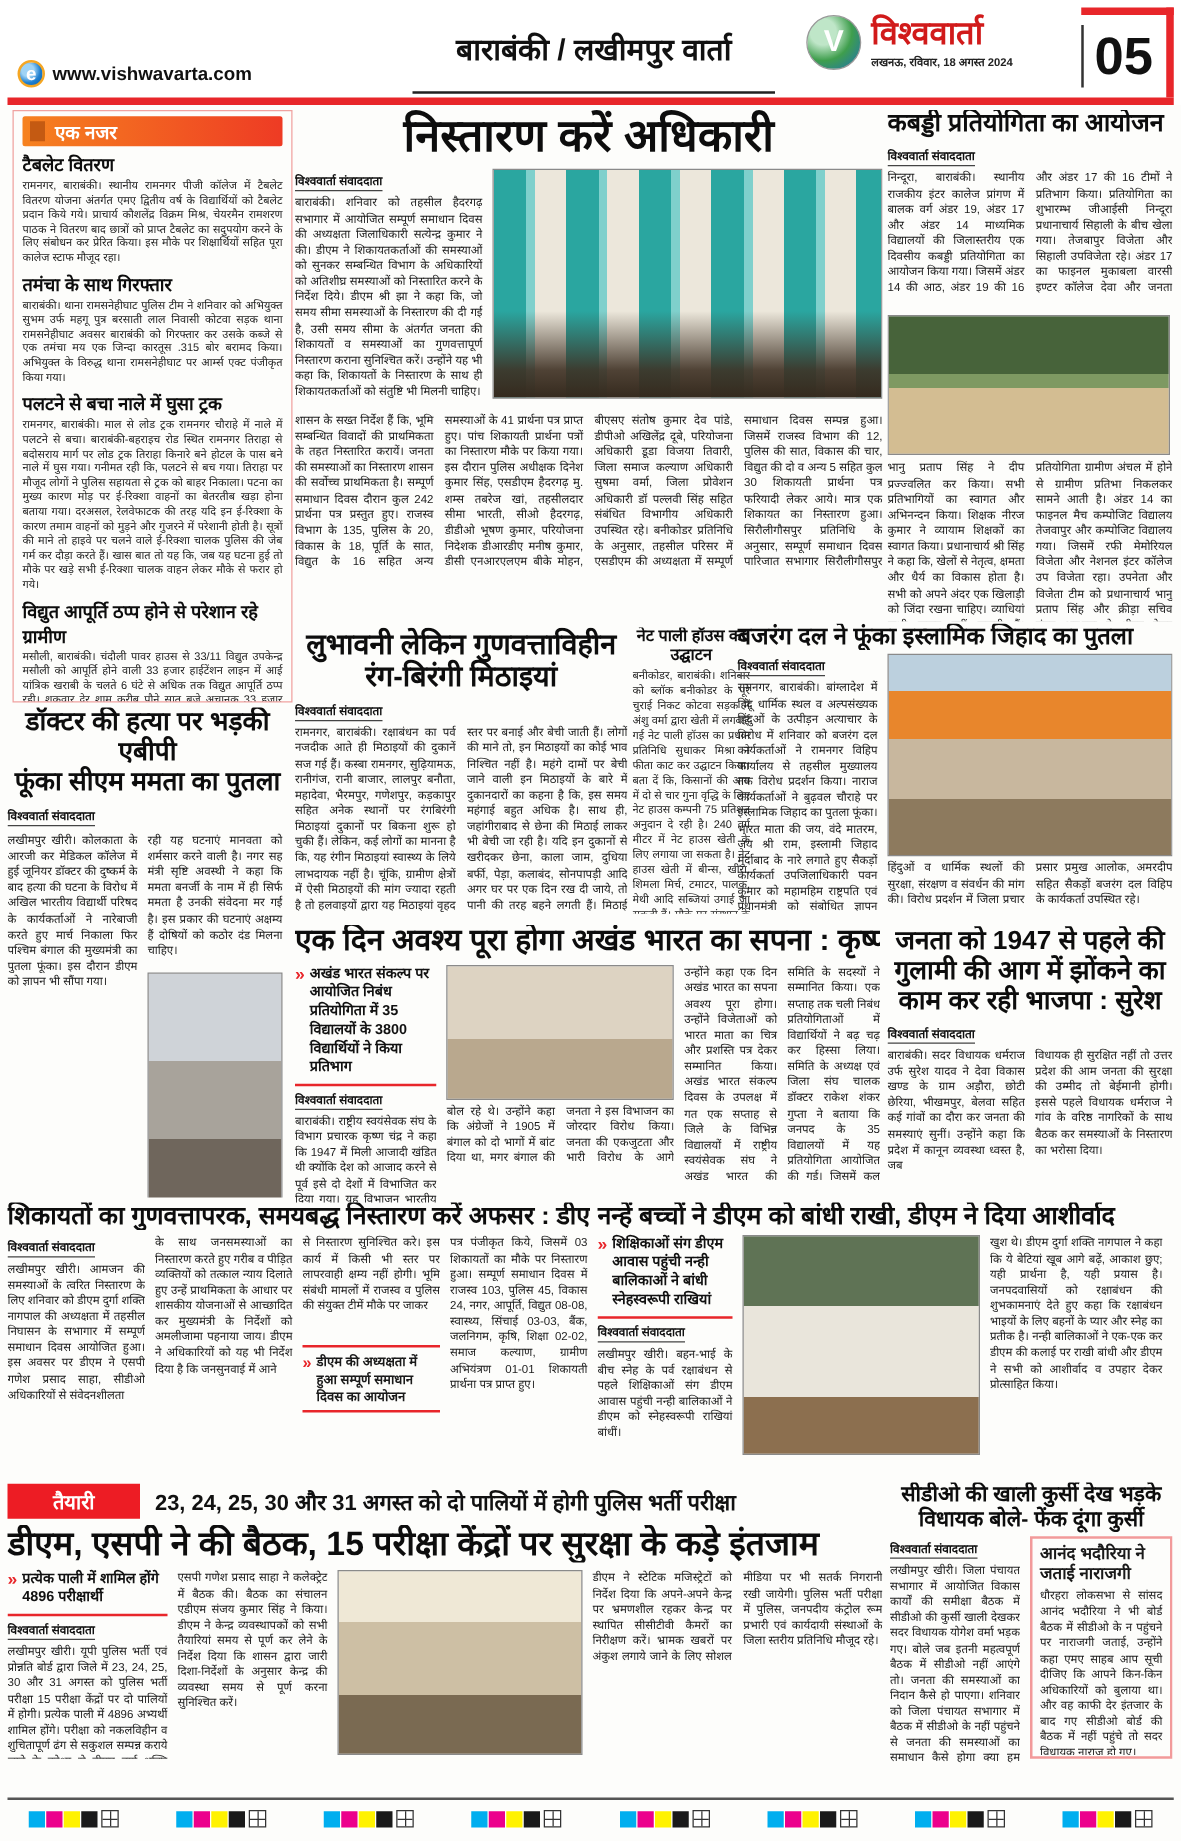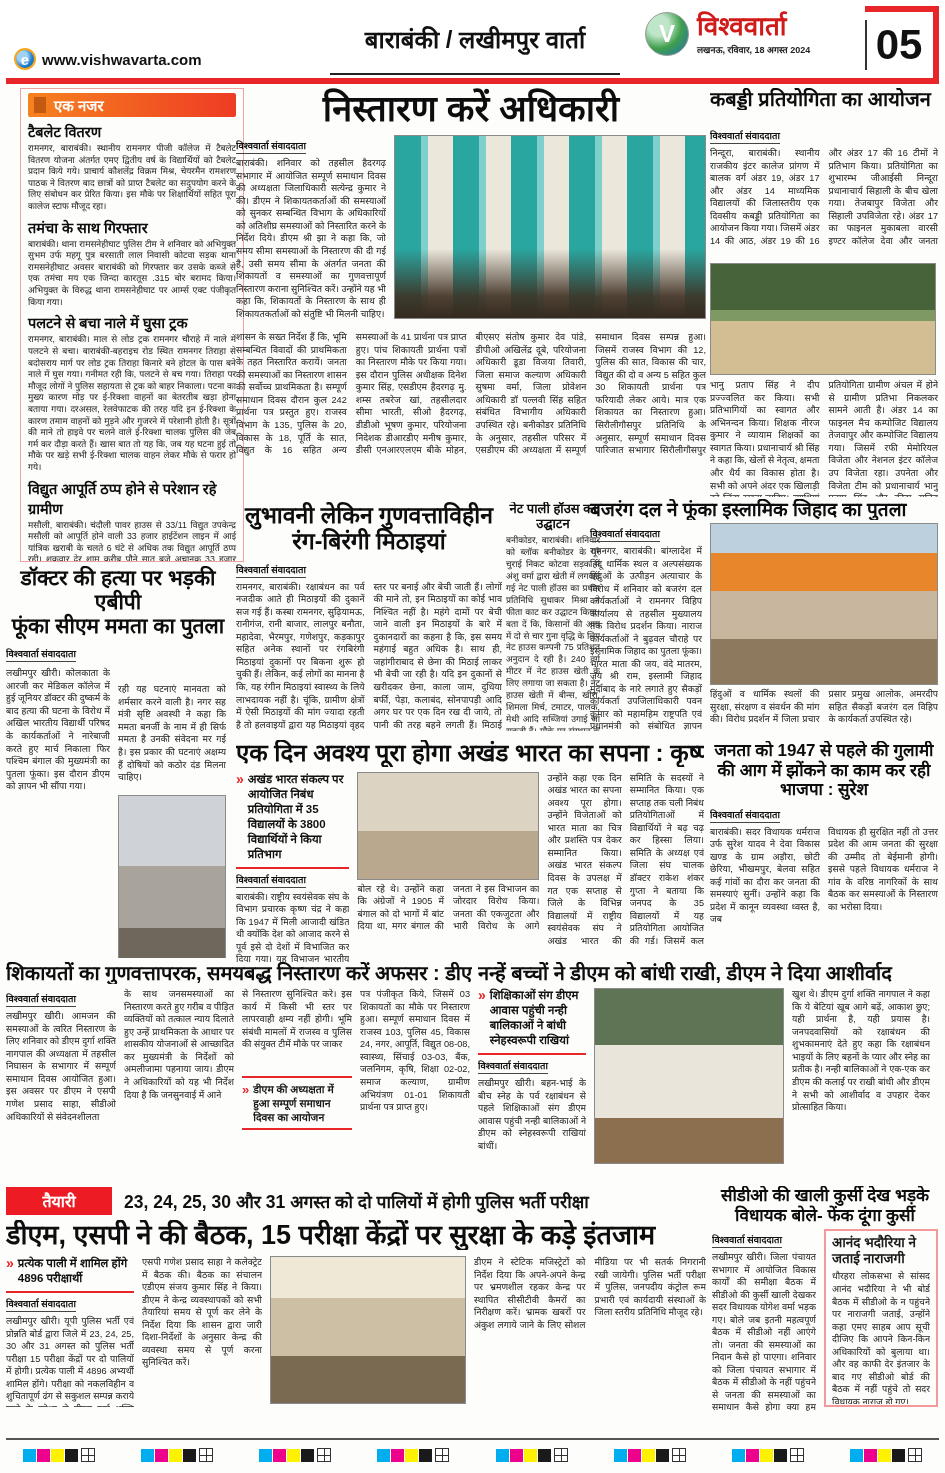--- a/index.html
+++ b/index.html
@@ -45,21 +45,21 @@
   .cols4 { column-count:4; column-gap:9px; }
   .photo { border:1px solid #8a8a8a; }
   .kicker { font-size:11.5px; font-weight:bold; line-height:1.3; color:#111;
     border-bottom:2px solid #e8262a; padding-bottom:5px; display:flex; gap:4px; }
   .kicker .chev { color:#e8262a; font-size:14px; font-weight:bold; line-height:1; }
   .pullquote { border-top:2px solid #e8262a; border-bottom:2px solid #e8262a; padding:4px 0;
     font-size:10.5px; font-weight:bold; display:flex; gap:4px; margin:4px 0; }
   .pullquote .chev { color:#e8262a; font-size:13px; font-weight:bold; }
 
   
-  #eknajar { left:20px; top:88px; width:224px; height:474px; border:1px solid #f0a2a0; padding:4px 7px; overflow:hidden; }
+  #eknajar { left:10px; top:88px; width:224px; height:474px; border:1px solid #f0a2a0; padding:4px 7px; overflow:hidden; }
   .eknajar-bar { height:24px; background:linear-gradient(90deg,#f6821f,#ee3b24); border-radius:2px;
     display:flex; align-items:center; padding-left:6px; margin-bottom:4px; position:relative; }
   .eknajar-bar .sq { width:12px; height:16px; background:#c45a12; margin-right:8px; }
   .eknajar-bar .t { color:#fff; font-weight:bold; font-size:15px; }
   .nj-h { font-size:14.5px; font-weight:800; color:#0d0d0d; margin:4px 0 2px; }
   .nj-b { font-size:8.8px; line-height:1.32; text-align:justify; color:#1c1c1c; }
 
   
   .ph-meeting { background:
       linear-gradient(180deg, rgba(0,0,0,0) 62%, rgba(62,48,35,.9) 88%, #352a1e 100%),
@@ -143,21 +143,21 @@
     </div>
   </div>
 
   <div class="abs" style="left:6px; top:566px; width:224px; height:392px; overflow:hidden;">
     <div class="h-xl" style="font-size:21px;">डॉक्टर की हत्या पर भड़की एबीपी</div>
     <div class="h-xl" style="font-size:21px; margin-bottom:5px;">फूंका सीएम ममता का पुतला</div>
     <span class="byline">विश्ववार्ता संवाददाता</span>
     <div class="row" style="margin-top:2px;">
       <div class="btxt" style="width:104px; height:300px;">लखीमपुर खीरी। कोलकाता के आरजी कर मेडिकल कॉलेज में हुई जूनियर डॉक्टर की दुष्कर्म के बाद हत्या की घटना के विरोध में अखिल भारतीय विद्यार्थी परिषद के कार्यकर्ताओं ने नारेबाजी करते हुए मार्च निकाला फिर पश्चिम बंगाल की मुख्यमंत्री का पुतला फूंका। इस दौरान डीएम को ज्ञापन भी सौंपा गया।</div>
       <div style="width:108px;">
-        <div class="btxt" style="height:108px;margin-top:16px;">रही यह घटनाएं मानवता को शर्मसार करने वाली है। नगर सह मंत्री सृष्टि अवस्थी ने कहा कि ममता बनर्जी के नाम में ही सिर्फ ममता है उनकी संवेदना मर गई है। इस प्रकार की घटनाएं अक्षम्य हैं दोषियों को कठोर दंड मिलना चाहिए।</div>
+        <div class="btxt" style="height:108px;">रही यह घटनाएं मानवता को शर्मसार करने वाली है। नगर सह मंत्री सृष्टि अवस्थी ने कहा कि ममता बनर्जी के नाम में ही सिर्फ ममता है उनकी संवेदना मर गई है। इस प्रकार की घटनाएं अक्षम्य हैं दोषियों को कठोर दंड मिलना चाहिए।</div>
         <div class="photo ph-doctor" style="width:108px; height:186px; margin-top:4px;"></div>
       </div>
     </div>
   </div>
 
   <div class="abs" style="left:236px; top:88px; width:470px; height:410px; overflow:hidden;">
     <div class="h-xl" style="font-size:36px; margin-bottom:6px;">निस्तारण करें अधिकारी</div>
     <div class="row">
       <div style="width:150px;">
         <span class="byline">विश्ववार्ता संवाददाता</span>
@@ -174,21 +174,21 @@
     <span class="byline">विश्ववार्ता संवाददाता</span>
     <div class="btxt cols2" style="height:158px;">रामनगर, बाराबंकी। रक्षाबंधन का पर्व नजदीक आते ही मिठाइयों की दुकानें सज गई हैं। कस्बा रामनगर, सुढ़ियामऊ, रानीगंज, रानी बाजार, लालपुर बनौता, महादेवा, भैरमपुर, गणेशपुर, कड़कापुर सहित अनेक स्थानों पर रंगबिरंगी मिठाइयां दुकानों पर बिकना शुरू हो चुकी हैं। लेकिन, कई लोगों का मानना है कि, यह रंगीन मिठाइयां स्वास्थ्य के लिये लाभदायक नहीं है। चूंकि, ग्रामीण क्षेत्रों में ऐसी मिठाइयों की मांग ज्यादा रहती है तो हलवाइयों द्वारा यह मिठाइयां वृहद स्तर पर बनाई और बेची जाती हैं। लोगों की माने तो, इन मिठाइयों का कोई भाव निश्चित नहीं है। महंगे दामों पर बेची जाने वाली इन मिठाइयों के बारे में दुकानदारों का कहना है कि, इस समय महंगाई बहुत अधिक है। साथ ही, जहांगीराबाद से छेना की मिठाई लाकर भी बेची जा रही है। यदि इन दुकानों से खरीदकर छेना, काला जाम, दुधिया बर्फी, पेड़ा, कलाबंद, सोनपापड़ी आदि अगर घर पर एक दिन रख दी जाये, तो पानी की तरह बहने लगती हैं। मिठाई होने के बावजूद भी इसमें खटास और कड़वाहट आ जाती है। कई दुकानदार मिठाई को दोबारा गला कर मिठाई तैयार कर लेते हैं। अभी हाल ही में 15 अगस्त को एक स्कूल में बच्चों को जलेबी बांटी गई। जिसके खाने से बच्चों की तबीयत खराब हो गई। पेट दर्द, उल्टी, दस्त होना शुरू हो गये। फिर भी, यह दुकानदार लोगों के स्वास्थ्य के साथ खिलवाड़ कर रहे हैं।</div>
   </div>
 
   <div class="abs" style="left:506px; top:502px; width:94px; height:232px; overflow:hidden;">
     <div class="h-xl" style="font-size:13px; margin-bottom:3px;">नेट पाली हॉउस का उद्घाटन</div>
     <div class="btxt" style="height:196px; font-size:8.8px;">बनीकोडर, बाराबंकी। शनिवार को ब्लॉक बनीकोडर के पूरे चुराई निकट कोटवा सड़क में अंशु वर्मा द्वारा खेती में लगवाई गई नेट पाली हॉउस का प्रधान प्रतिनिधि सुधाकर मिश्रा ने फीता काट कर उद्घाटन किया। बता दें कि, किसानों की आय में दो से चार गुना वृद्धि के लिए नेट हाउस कम्पनी 75 प्रतिशत अनुदान दे रही है। 240 वर्ग मीटर में नेट हाउस खेती के लिए लगाया जा सकता है। नेट हाउस खेती में बीन्स, खीरा, शिमला मिर्च, टमाटर, पालक, मेथी आदि सब्जियां उगाई जा सकती हैं। मौके पर संस्थान के सतीश सिंह, नेहा, फैजान हुसैन, दिलीप कुमार यादव, राममंगल यादव, प्रदीप कुमार यादव, रवि रावत, किशोरी लाल गौतम वर्मा एवं क्षेत्र के किसान मौजूद रहे।</div>
   </div>
 
   <div class="abs" style="left:710px; top:88px; width:228px; height:409px; overflow:hidden;">
-    <div class="headline nowrap" style="font-size:20px; margin-bottom:15px;">कबड्डी प्रतियोगिता का आयोजन</div>
+    <div class="headline nowrap" style="font-size:20px; margin-bottom:5px;">कबड्डी प्रतियोगिता का आयोजन</div>
     <span class="byline">विश्ववार्ता संवाददाता</span>
     <div class="btxt cols2" style="height:112px;">निन्दूरा, बाराबंकी। स्थानीय राजकीय इंटर कालेज प्रांगण में बालक वर्ग अंडर 19, अंडर 17 और अंडर 14 माध्यमिक विद्यालयों की जिलास्तरीय एक दिवसीय कबड्डी प्रतियोगिता का आयोजन किया गया। जिसमें अंडर 14 की आठ, अंडर 19 की 16 और अंडर 17 की 16 टीमों ने प्रतिभाग किया। प्रतियोगिता का शुभारम्भ जीआईसी निन्दूरा प्रधानाचार्य सिहाली के बीच खेला गया। तेजबापुर विजेता और सिहाली उपविजेता रहे। अंडर 17 का फाइनल मुकाबला वारसी इण्टर कॉलेज देवा और जनता इंटर कॉलेज बदोसराय के बीच खेला गया। वारसी कॉलेज देवा विजेता और जनता इण्टर कॉलेज बदोसराय उप विजेता रहे। अंडर 19 में फाइनल मुकाबला रफी मेमोरियल इंटर कॉलेज और नेशनल इंटर कालेज फतेहपुर के बीच खेला</div>
     <div class="photo ph-kabaddi" style="width:226px; height:112px; margin:4px 0;"></div>
     <div class="btxt cols2" style="height:148px;">भानु प्रताप सिंह ने दीप प्रज्ज्वलित कर किया। सभी प्रतिभागियों का स्वागत और अभिनन्दन किया। शिक्षक नीरज कुमार ने व्यायाम शिक्षकों का स्वागत किया। प्रधानाचार्य श्री सिंह ने कहा कि, खेलों से नेतृत्व, क्षमता और धैर्य का विकास होता है। सभी को अपने अंदर एक खिलाड़ी को जिंदा रखना चाहिए। व्याधियां कभी जकड़ नहीं सकती हैं। प्रतियोगिता ग्रामीण अंचल में होने से ग्रामीण प्रतिभा निकलकर सामने आती है। अंडर 14 का फाइनल मैच कम्पोजिट विद्यालय तेजवापुर और कम्पोजिट विद्यालय गया। जिसमें रफी मेमोरियल विजेता और नेशनल इंटर कॉलेज उप विजेता रहा। उपनेता और विजेता टीम को प्रधानाचार्य भानु प्रताप सिंह और क्रीड़ा सचिव चंदन अस्थाना ने शील्ड देकर पुरस्कृत किया। इस मौके पर प्रधानाचार्य जीआईसी बेलहरा डीपी तिवारी, व्यायाम शिक्षक तौहीद हसन खां, भूपेंद्र सिंह, पंकज सिंह, उमेश पंकज, राजकुमार, कामेश्वर मौर्य, राम सिंह जोशी, प्रवक्ता कुमार नंदन प्रधान, नीलेश कुमार सिंह, जोगिंदर कौर, सहायक अध्यापक रेखा वर्मा उपस्थित रहे।</div>
   </div>
 
   <div class="abs" style="left:590px; top:499px; width:348px; height:238px; overflow:hidden;">
     <div class="headline nowrap" style="font-size:19px; margin-bottom:3px;">बजरंग दल ने फूंका इस्लामिक जिहाद का पुतला</div>
     <div class="row">
       <div style="width:112px;">
@@ -196,21 +196,21 @@
         <div class="btxt" style="height:188px;">रामनगर, बाराबंकी। बांग्लादेश में हिंदू धार्मिक स्थल व अल्पसंख्यक हिंदुओं के उत्पीड़न अत्याचार के विरोध में शनिवार को बजरंग दल कार्यकर्ताओं ने रामनगर विहिप कार्यालय से तहसील मुख्यालय तक विरोध प्रदर्शन किया। नाराज कार्यकर्ताओं ने बुढ़वल चौराहे पर इस्लामिक जिहाद का पुतला फूंका। भारत माता की जय, वंदे मातरम, जय श्री राम, इस्लामी जिहाद मुर्दाबाद के नारे लगाते हुए सैकड़ों कार्यकर्ता उपजिलाधिकारी पवन कुमार को महामहिम राष्ट्रपति एवं प्रधानमंत्री को संबोधित ज्ञापन सौंपा। विश्व हिंदू परिषद जिला मंत्री राहुल कुमार ने कहा कि</div>
       </div>
       <div style="width:228px;">
         <div class="photo ph-bajrang" style="width:228px; height:162px;"></div>
         <div class="btxt cols2" style="height:40px; margin-top:3px;">हिंदुओं व धार्मिक स्थलों की सुरक्षा, संरक्षण व संवर्धन की मांग की। विरोध प्रदर्शन में जिला प्रचार प्रसार प्रमुख आलोक, अमरदीप सहित सैकड़ों बजरंग दल विहिप के कार्यकर्ता उपस्थित रहे।</div>
       </div>
     </div>
   </div>
 
   <div class="abs" style="left:710px; top:741px; width:228px; height:219px; overflow:hidden;">
-    <div class="h-xl" style="font-size:17px; margin-bottom:4px;">जनता को 1947 से पहले की गुलामी की आग में झोंकने का काम कर रही भाजपा : सुरेश</div>
+    <div class="h-xl" style="font-size:21px; margin-bottom:4px;">जनता को 1947 से पहले की गुलामी की आग में झोंकने का काम कर रही भाजपा : सुरेश</div>
     <span class="byline">विश्ववार्ता संवाददाता</span>
     <div class="row">
       <div class="btxt" style="width:110px; height:130px;">बाराबंकी। सदर विधायक धर्मराज उर्फ सुरेश यादव ने देवा विकास खण्ड के ग्राम अड़ौरा, छोटी छेरिया, भीखमपुर, बेलवा सहित कई गांवों का दौरा कर जनता की समस्याएं सुनीं। उन्होंने कहा कि प्रदेश में कानून व्यवस्था ध्वस्त है, जब</div>
       <div class="btxt" style="width:110px; height:130px;">विधायक ही सुरक्षित नहीं तो उत्तर प्रदेश की आम जनता की सुरक्षा की उम्मीद तो बेईमानी होगी। इससे पहले विधायक धर्मराज ने गांव के वरिष्ठ नागरिकों के साथ बैठक कर समस्याओं के निस्तारण का भरोसा दिया।</div>
     </div>
   </div>
 
   <div class="abs" style="left:236px; top:740px; width:468px; height:222px; overflow:hidden;">
     <div class="headline nowrap" style="font-size:24px; text-align:center; margin-bottom:5px;">एक दिन अवश्य पूरा होगा अखंड भारत का सपना : कृष्ण चंद्र</div>
     <div class="row">

